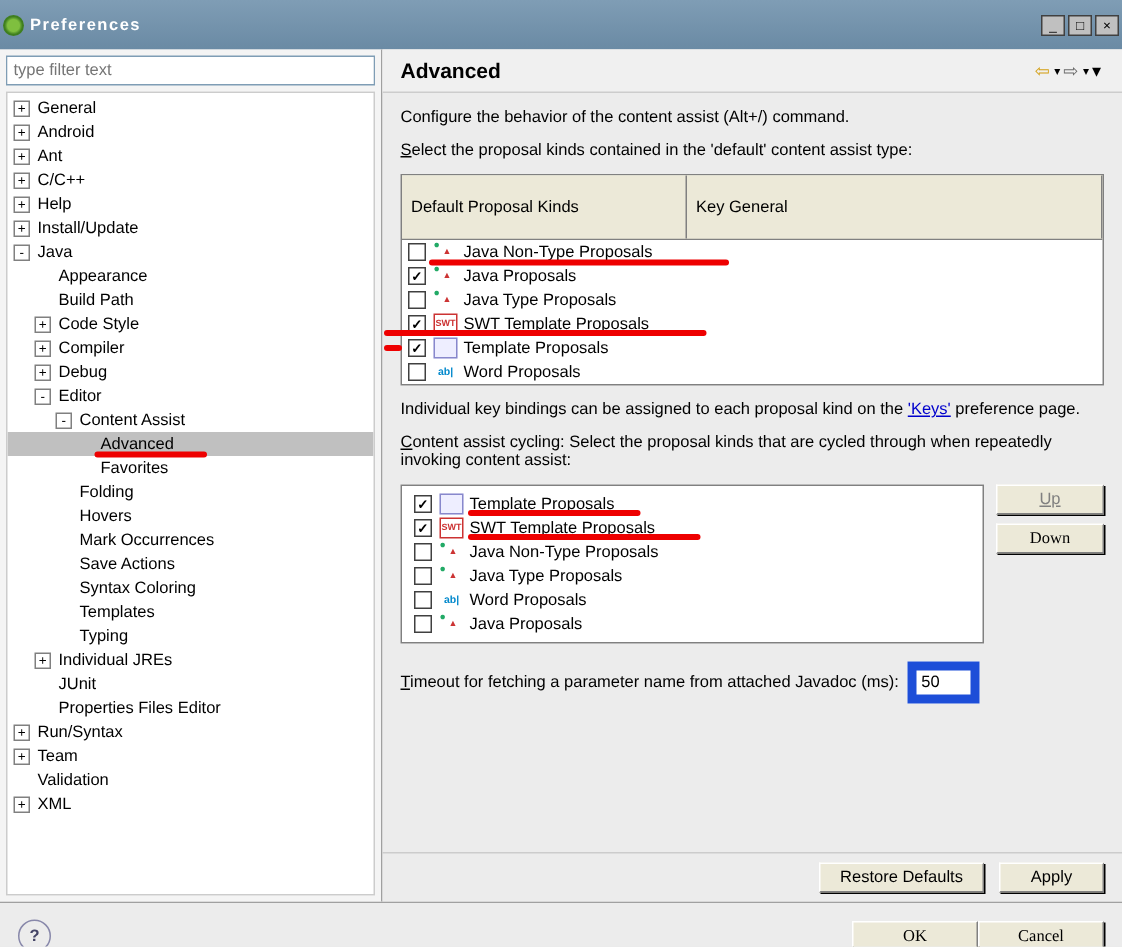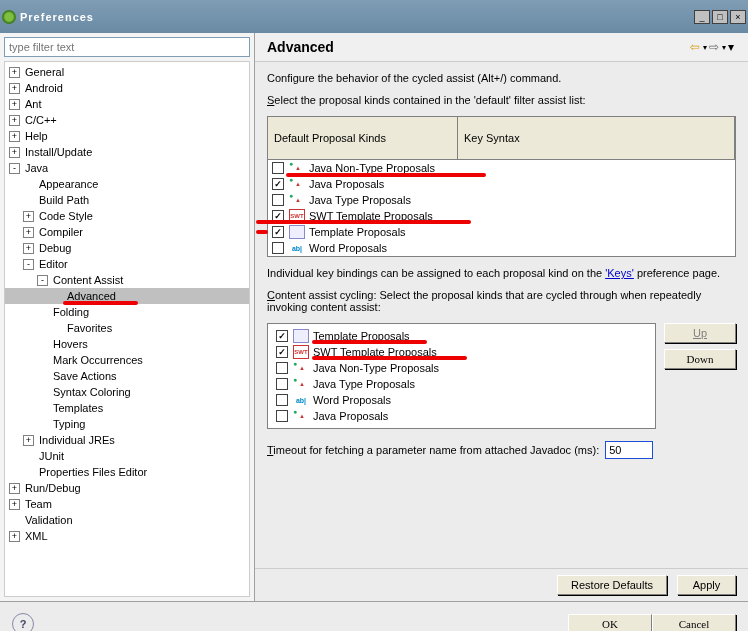--- a/index.html
+++ b/index.html
@@ -49,21 +49,21 @@
 .picon.word { color:#08c; font-size:7px; font-weight:bold;}
 .red-mark { position:absolute; height:4px; background:#e00; border-radius:2px; }
 
 .cycling { display:flex; gap:8px; margin-bottom:12px;}
 .cycling .table-wrap { flex:1; margin-bottom:0; padding:4px;}
 .cycling .btncol { width:72px; display:flex; flex-direction:column; gap:6px;}
 .btn { background:#ece9d8; border:1px solid #808080; border-top-color:#fff; border-left-color:#fff; padding:3px 8px; text-align:center; cursor:pointer; font-family:Tahoma; font-size:11px; box-shadow:1px 1px 0 #000;}
 .btn.disabled { color:#808080; }
 
 .timeout-row { display:flex; align-items:center; gap:6px; margin-top:8px;}
-.timeout-row input { width:48px; border:1px solid #1d4ed8; padding:2px 3px; background:#fff;}
+.timeout-row input { width:48px; border:6px solid #1d4ed8; padding:2px 3px; background:#fff;}
 
 .rfooter { padding:6px 12px; display:flex; justify-content:flex-end; gap:10px; border-top:1px solid #ccc; margin-top:auto;}
 .mainfooter { height:44px; border-top:1px solid #a0a0a0; display:flex; align-items:center; padding:0 12px; background:#ececec;}
 .help { width:22px; height:22px; border:1px solid #88a; border-radius:50%; display:flex; align-items:center; justify-content:center; color:#446; font-weight:bold; cursor:pointer;}
 .mainfooter .spacer{ flex:1;}
 .mainfooter .btn { width:84px;}
 a.link{ color:#0000cc; text-decoration:underline; cursor:pointer;}
 </style>
 </head>
 <body>
@@ -153,30 +153,30 @@
           <span class="tsp" style="width:32px"></span>
           <span class="tg">-</span>
           <span class="lbl">Content Assist</span>
         </div>
         <div class="tn sel">
           <span class="tsp" style="width:46px"></span>
           <span class="tsp" style="width:14px"></span>
           <span class="lbl red-underline">Advanced</span>
         </div>
         <div class="tn">
+          <span class="tsp" style="width:46px"></span>
+          <span class="tsp" style="width:14px"></span>
+          <span class="lbl">Favorites</span>
+        </div>
+        <div class="tn">
           <span class="tsp" style="width:32px"></span>
           <span class="tsp" style="width:14px"></span>
           <span class="lbl">Folding</span>
         </div>
         <div class="tn">
-          <span class="tsp" style="width:46px"></span>
-          <span class="tsp" style="width:14px"></span>
-          <span class="lbl">Favorites</span>
-        </div>
-        <div class="tn">
           <span class="tsp" style="width:32px"></span>
           <span class="tsp" style="width:14px"></span>
           <span class="lbl">Hovers</span>
         </div>
         <div class="tn">
           <span class="tsp" style="width:32px"></span>
           <span class="tsp" style="width:14px"></span>
           <span class="lbl">Mark Occurrences</span>
         </div>
         <div class="tn">
@@ -210,21 +210,21 @@
           <span class="lbl">JUnit</span>
         </div>
         <div class="tn">
           <span class="tsp" style="width:18px"></span>
           <span class="tsp" style="width:14px"></span>
           <span class="lbl">Properties Files Editor</span>
         </div>
         <div class="tn">
           <span class="tsp" style="width:4px"></span>
           <span class="tg">+</span>
-          <span class="lbl">Run/Debug</span>
+          <span class="lbl">Run/Syntax</span>
         </div>
         <div class="tn">
           <span class="tsp" style="width:4px"></span>
           <span class="tg">+</span>
           <span class="lbl">Team</span>
         </div>
         <div class="tn">
           <span class="tsp" style="width:4px"></span>
           <span class="tsp" style="width:14px"></span>
           <span class="lbl">Validation</span>
@@ -241,27 +241,27 @@
     <div class="rhead">
       <h2>Advanced</h2>
       <span class="navbtn arrow-l">⇦</span>
         <span class="dd">▾</span>
       <span class="navbtn arrow-r">⇨</span>
         <span class="dd">▾</span>
       <span class="navbtn">▾</span>
     </div>
 
     <div class="rbody">
-      <p>Configure the behavior of the cycled assist (Alt+/) command.</p>
-      <p class="ul-label">Select the proposal kinds contained in the 'default' filter assist list:</p>
+      <p>Configure the behavior of the content assist (Alt+/) command.</p>
+      <p class="ul-label">Select the proposal kinds contained in the 'default' content assist type:</p>
 
       <div class="table-wrap">
         <div class="th-row">
           <div class="th">Default Proposal Kinds</div>
-          <div class="th">Key Syntax</div>
+          <div class="th">Key General</div>
         </div>
         <div id="defaults-body">
             <div class="trow">
               <span class="ck"></span>
               <span class="picon j"></span>
               <span>Java Non-Type Proposals</span>
               <span class="red-mark" style="left:18px;width:200px;top:13px"></span>
             </div>
             <div class="trow">
               <span class="ck on"></span>
@@ -341,21 +341,21 @@
       </div>
 
       <div class="timeout-row">
         <span class="ul-label">Timeout for fetching a parameter name from attached Javadoc (ms):</span>
         <input type="text" value="50" style="">
       </div>
     </div>
 
     <div class="rfooter">
       <div class="btn" style="width:110px"><span>Restore Defaults</span></div>
-      <div class="btn" style="width:59px"><span class="ul-label">Apply</span></div>
+      <div class="btn" style="width:70px"><span class="ul-label">Apply</span></div>
     </div>
   </div>
 </div>
 
 <div class="mainfooter">
   <div class="help">?</div>
   <div class="spacer"></div>
   <div class="btn">OK</div>
   <div class="btn">Cancel</div>
 </div>

